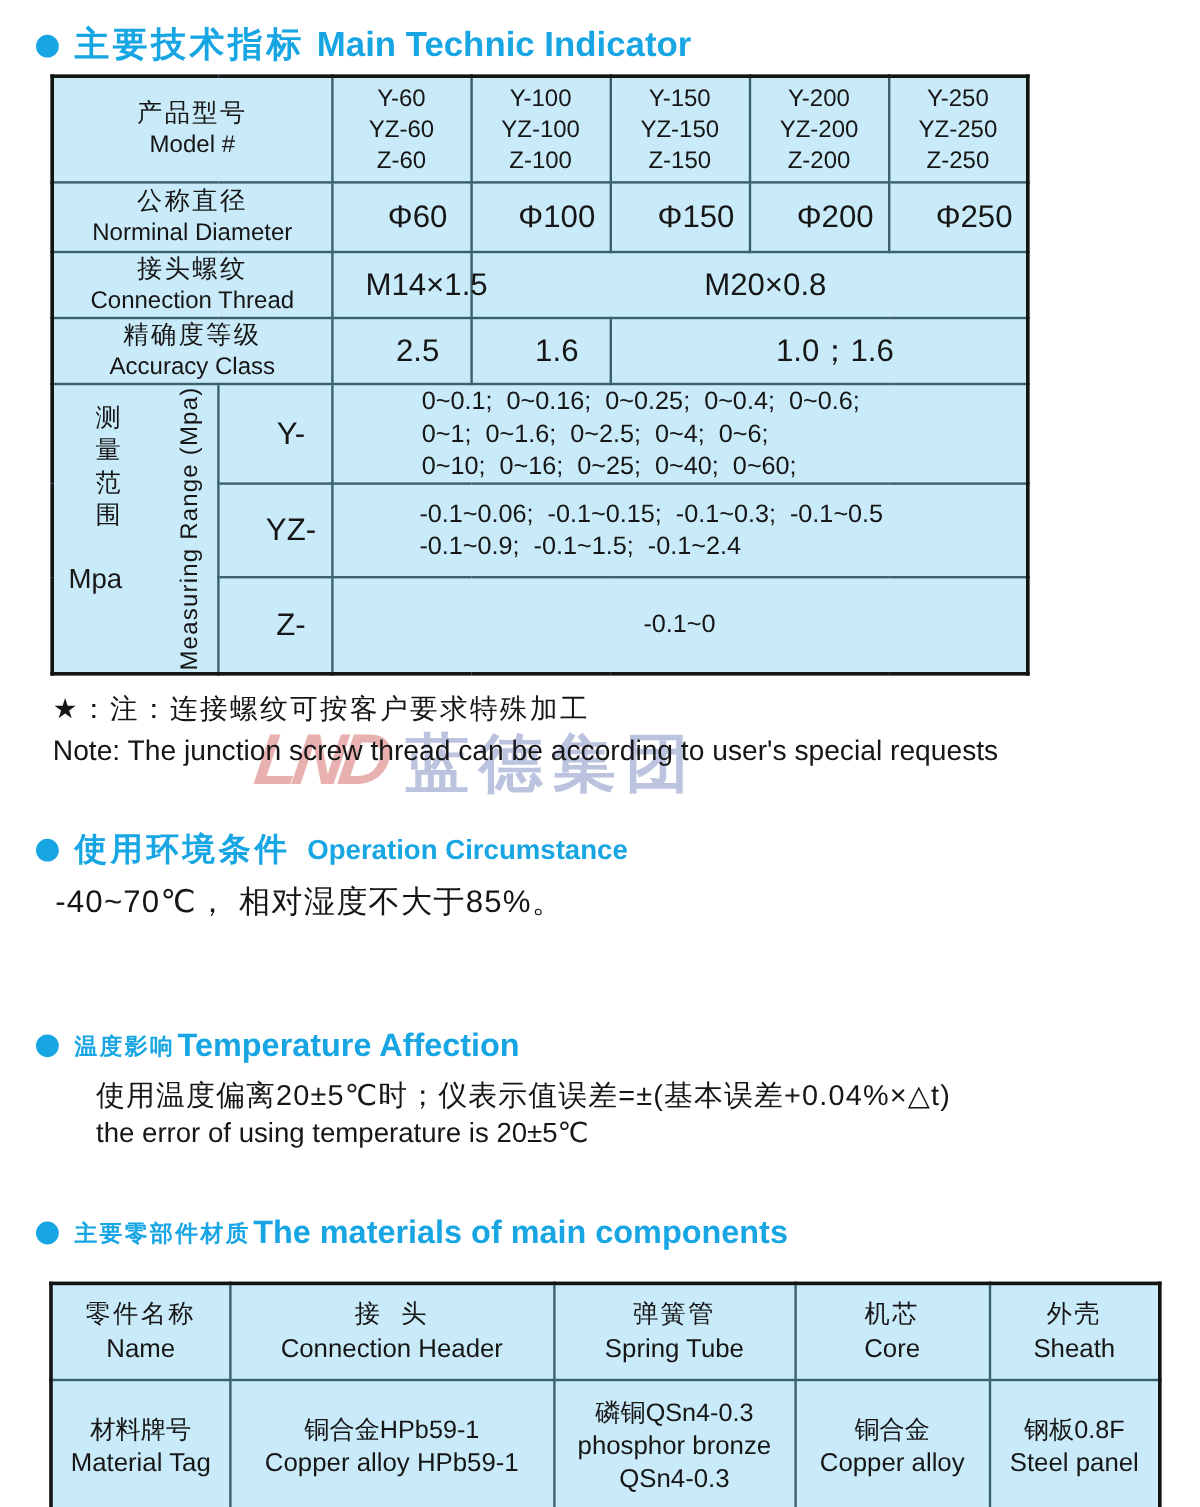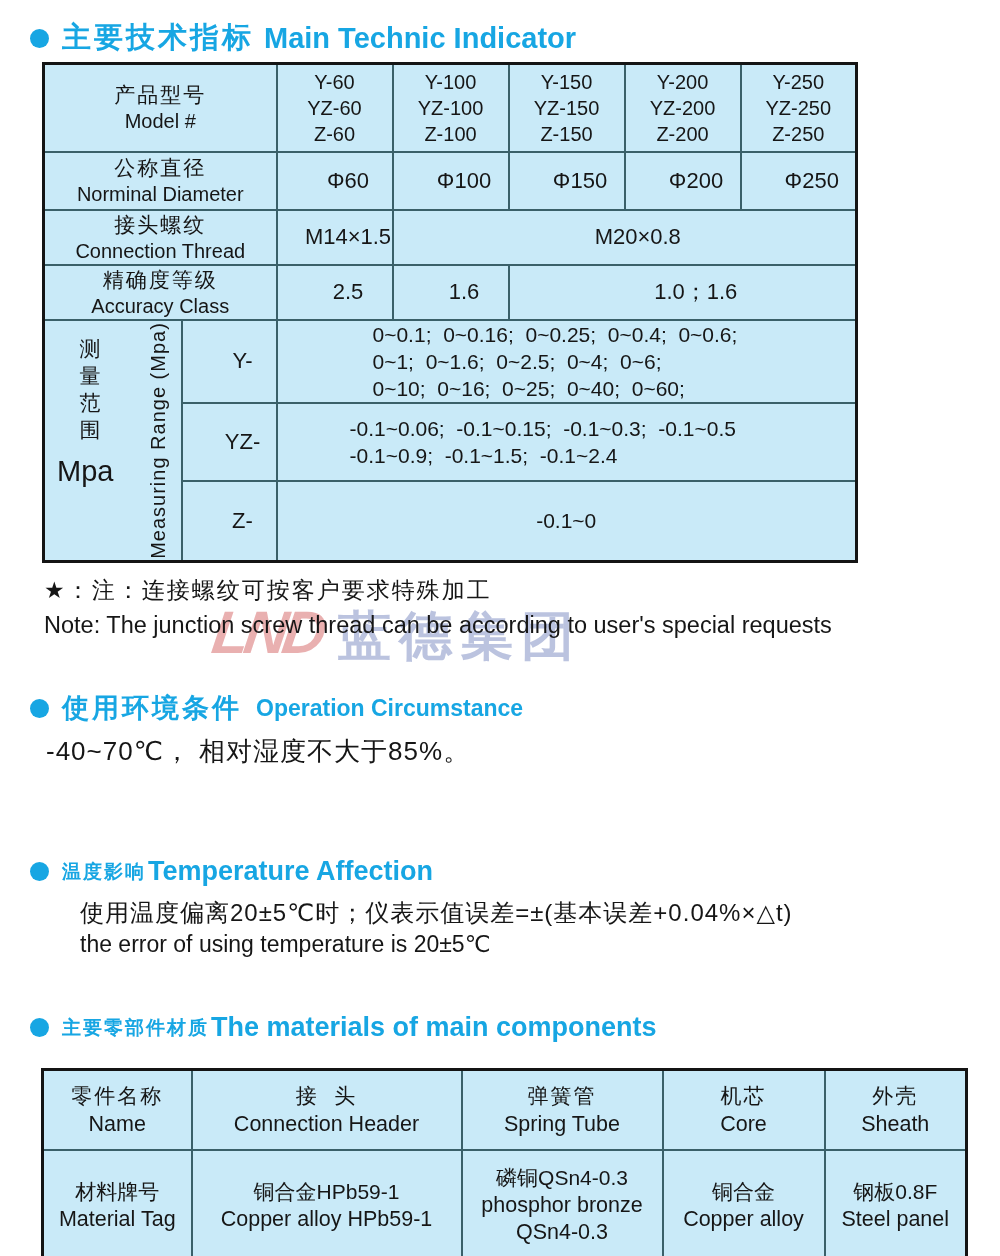--- a/index.html
+++ b/index.html
@@ -29,29 +29,29 @@
   .sec-title.mid .sec-en{font-size:27px;margin-left:2px;}
 
   
   table{border-collapse:collapse;table-layout:fixed;background:var(--table_bg);}
   td{border:2px solid var(--border_inner);text-align:center;vertical-align:middle;padding:0;color:var(--ink);}
   table.t1{position:absolute;left:42px;top:62px;width:813px;border:3px solid var(--border_outer);}
   table.t2{position:absolute;left:41px;top:1068px;width:924px;border:3px solid var(--border_outer);}
   .lblzh{font-size:21px;line-height:27px;letter-spacing:2px;}
   .lblen{font-size:20px;line-height:26px;}
   .mcell div{font-size:20px;line-height:26px;}
-  .num{font-size:22px;padding-left:27px;}
+  .num{font-size:26px;padding-left:27px;}
   .vals{text-align:left;}
   .vals div{font-size:21px;line-height:27px;white-space:pre;}
-  .vals-y{padding-left:95px;}
+  .vals-y{padding-left:74px;}
   .vals-yz{padding-left:72px;}
   .vals-z{text-align:center;}
   .range-head{position:relative;}
   .rh-zh{position:absolute;left:32px;top:14px;width:26px;font-size:21px;line-height:27px;text-align:center;}
-  .rh-mpa{position:absolute;left:12px;top:134px;font-size:29px;}
+  .rh-mpa{position:absolute;left:12px;top:148px;font-size:23px;}
   .rh-en{position:absolute;top:0;right:0;width:44px;height:100%;display:flex;align-items:center;justify-content:center;}
   .rh-en span{transform:rotate(-90deg);white-space:nowrap;font-size:20px;letter-spacing:1px;}
   .t2 .hzh{font-size:21px;line-height:29px;letter-spacing:2px;}
   .t2 .hen{font-size:21.5px;line-height:28px;}
   .t2 .czh{font-size:21px;line-height:28px;}
   .t2 .cen{font-size:21.5px;line-height:27px;}
 
   
   .note-zh{position:absolute;left:44px;top:575px;font-size:23px;letter-spacing:2px;z-index:2;}
   .note-en{position:absolute;left:44px;top:612px;font-size:23.5px;z-index:2;}

